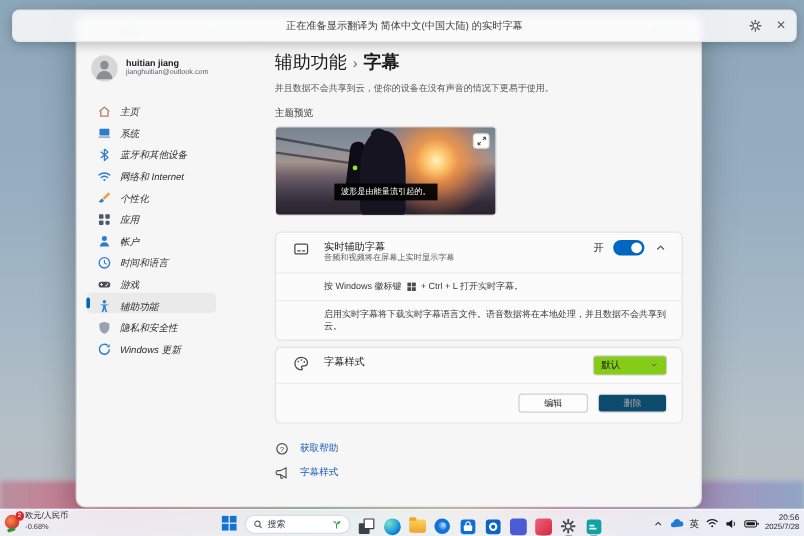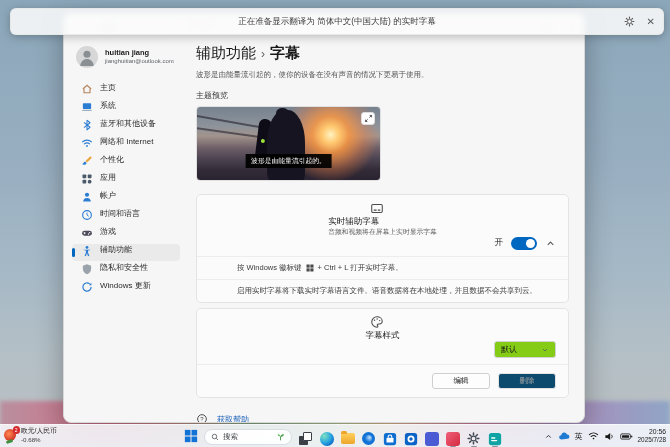--- a/index.html
+++ b/index.html
@@ -17,30 +17,30 @@
     overflow:hidden; display:flex; flex-direction:column; border:1px solid #d8d8d8; }
   .titlebar { height:26px; flex:0 0 26px; display:flex; align-items:center; padding:0 10px 0 14px; opacity:.55; }
   .tb-back { font-size:11px; color:#8a9096; margin-right:10px; cursor:default; }
   .tb-title { font-size:9px; color:#9aa0a6; }
   .tb-search { margin-left:48px; width:190px; height:14px; border:1px solid #d4d7da; border-radius:7px;
     background:#fbfbfb; display:flex; align-items:center; gap:5px; padding:0 7px; }
   .tb-search span { font-size:7.5px; color:#b2b6ba; }
   .tb-ctl { margin-left:auto; display:flex; align-items:center; gap:18px; color:#9aa0a6; font-size:9px; }
   .tb-max { width:7px; height:7px; border:1px solid #9aa0a6; border-radius:1px; display:inline-block; }
 
-  .winbody { flex:1; display:flex; min-height:0; }
+  .winbody { flex:1; display:flex; min-height:0;gap:33px; }
 
   
   .sidebar { width:120px; flex:0 0 120px; padding:6px 4px 0 8px; }
   .userblock { display:flex; align-items:center; gap:7px; margin:0 0 14px 4px; }
   .avatar { width:22px; height:22px; border-radius:50%; background:#d7d7d7; display:flex; align-items:center; justify-content:center; overflow:hidden; }
   .uname { font-size:7.5px; font-weight:bold; color:#1a1a1a; line-height:1.3; }
   .uemail { font-size:6px; color:#5f6368; line-height:1.3; }
-  .nav-item { position:relative; height:17px; margin-bottom:1px; display:flex; align-items:flex-start; gap:7px;
-    padding-left:8px; border-radius:4px; font-size:8px; color:#2b2b2b; cursor:default; }
+  .nav-item { position:relative; height:17px; margin-bottom:1px; display:flex; align-items:flex-end; gap:7px;
+    padding-left:8px; border-radius:4px; font-size:8px; color:#2b2b2b; cursor:default;font-style:italic; }
   .nav-item.sel { background:#eaeaea; }
   .nav-item.sel::before { content:""; position:absolute; left:0; top:4px; bottom:4px; width:2.5px; border-radius:2px; background:#0067c0; }
   .nav-item .ic { width:13px; height:13px; display:inline-flex; align-items:center; justify-content:center; flex:0 0 13px; }
   .nav-item svg { width:12px; height:12px; }
 
   
   .content { flex:1; padding:3px 15px 0 12px; min-width:0; }
   .crumb { font-size:15px; color:#1a1a1a; line-height:19px; }
   .crumb .cur { font-weight:bold; }
   .crumb .sep { color:#5f6368; margin:0 5px; font-size:12px; }
@@ -59,21 +59,21 @@
   .person::before { content:""; position:absolute; left:9px; top:-2px; width:13px; height:10px; border-radius:50%; background:#161420; }
   .board { position:absolute; left:60px; top:12px; width:13px; height:42px; background:#0e0c16; border-radius:6px; transform:rotate(7deg); }
   .board::after { content:""; position:absolute; left:4px; top:20px; width:4px; height:4px; border-radius:50%; background:#9adf3a; }
   .cap-chip { position:absolute; left:50%; bottom:12px; transform:translateX(-50%); background:rgba(0,0,0,.92);
     color:#fff; font-size:6.8px; padding:2px 6px; white-space:nowrap; }
   .expand-btn { position:absolute; top:5px; right:5px; width:14px; height:13px; background:#fff; border:1px solid #ddd;
     border-radius:3px; display:flex; align-items:center; justify-content:center; }
 
   .card { margin-top:13px; background:#fbfbfb; border:1px solid #e4e4e4; border-radius:5px; overflow:hidden; }
   .card + .card { margin-top:5px; }
-  .card-row { display:flex; align-items:center; padding:6px 12px;flex-direction:column; }
+  .card-row { display:flex; align-items:flex-start; padding:6px 12px; }
   .card-row .cicon { width:17px; height:15px; margin-right:11px; display:inline-flex; align-items:center; justify-content:center; }
   .ctitle { font-size:8.5px; color:#1a1a1a; line-height:1.35; }
   .csub { font-size:6.8px; color:#616161; line-height:1.35; }
   .rightctl { margin-left:auto; display:flex; align-items:center; gap:8px; }
   .state-lbl { font-size:8.5px; color:#1a1a1a; }
   .toggle { width:26px; height:13px; border-radius:7px; background:#0067c0; position:relative; }
   .toggle .knob { position:absolute; right:2px; top:2px; width:9px; height:9px; border-radius:50%; background:#fff; }
   .chev { width:11px; height:11px; display:inline-flex; }
   .divider { border-top:1px solid #ededed; }
   .exp-row { padding:6px 12px 6px 40px; font-size:7.5px; color:#3a3a3a; display:flex; align-items:center; gap:3px; flex-wrap:wrap; }
@@ -286,21 +286,21 @@
               </svg>
             </span>
           <span>Windows 更新</span>
         </div>
       </div>
 
       <div class="content">
         <div class="crumb">
           <span>辅助功能</span><span class="sep">›</span><span class="cur">字幕</span>
         </div>
-        <div class="desc">波形是由能量流引起的，使你的设备在没有声音的情况下更易于使用。</div>
+        <div class="desc">并且数据不会共享到云，使你的设备在没有声音的情况下更易于使用。</div>
 
         <div class="sect">主题预览</div>
         <div class="preview">
           <div class="rail"></div>
           <div class="rail rail2"></div>
           <div class="board"></div>
           <div class="person"></div>
           <div class="cap-chip">波形是由能量流引起的。</div>
           <div class="expand-btn">
             <svg width="9" height="9" viewBox="0 0 16 16" fill="none" stroke="#444" stroke-width="1.5">

